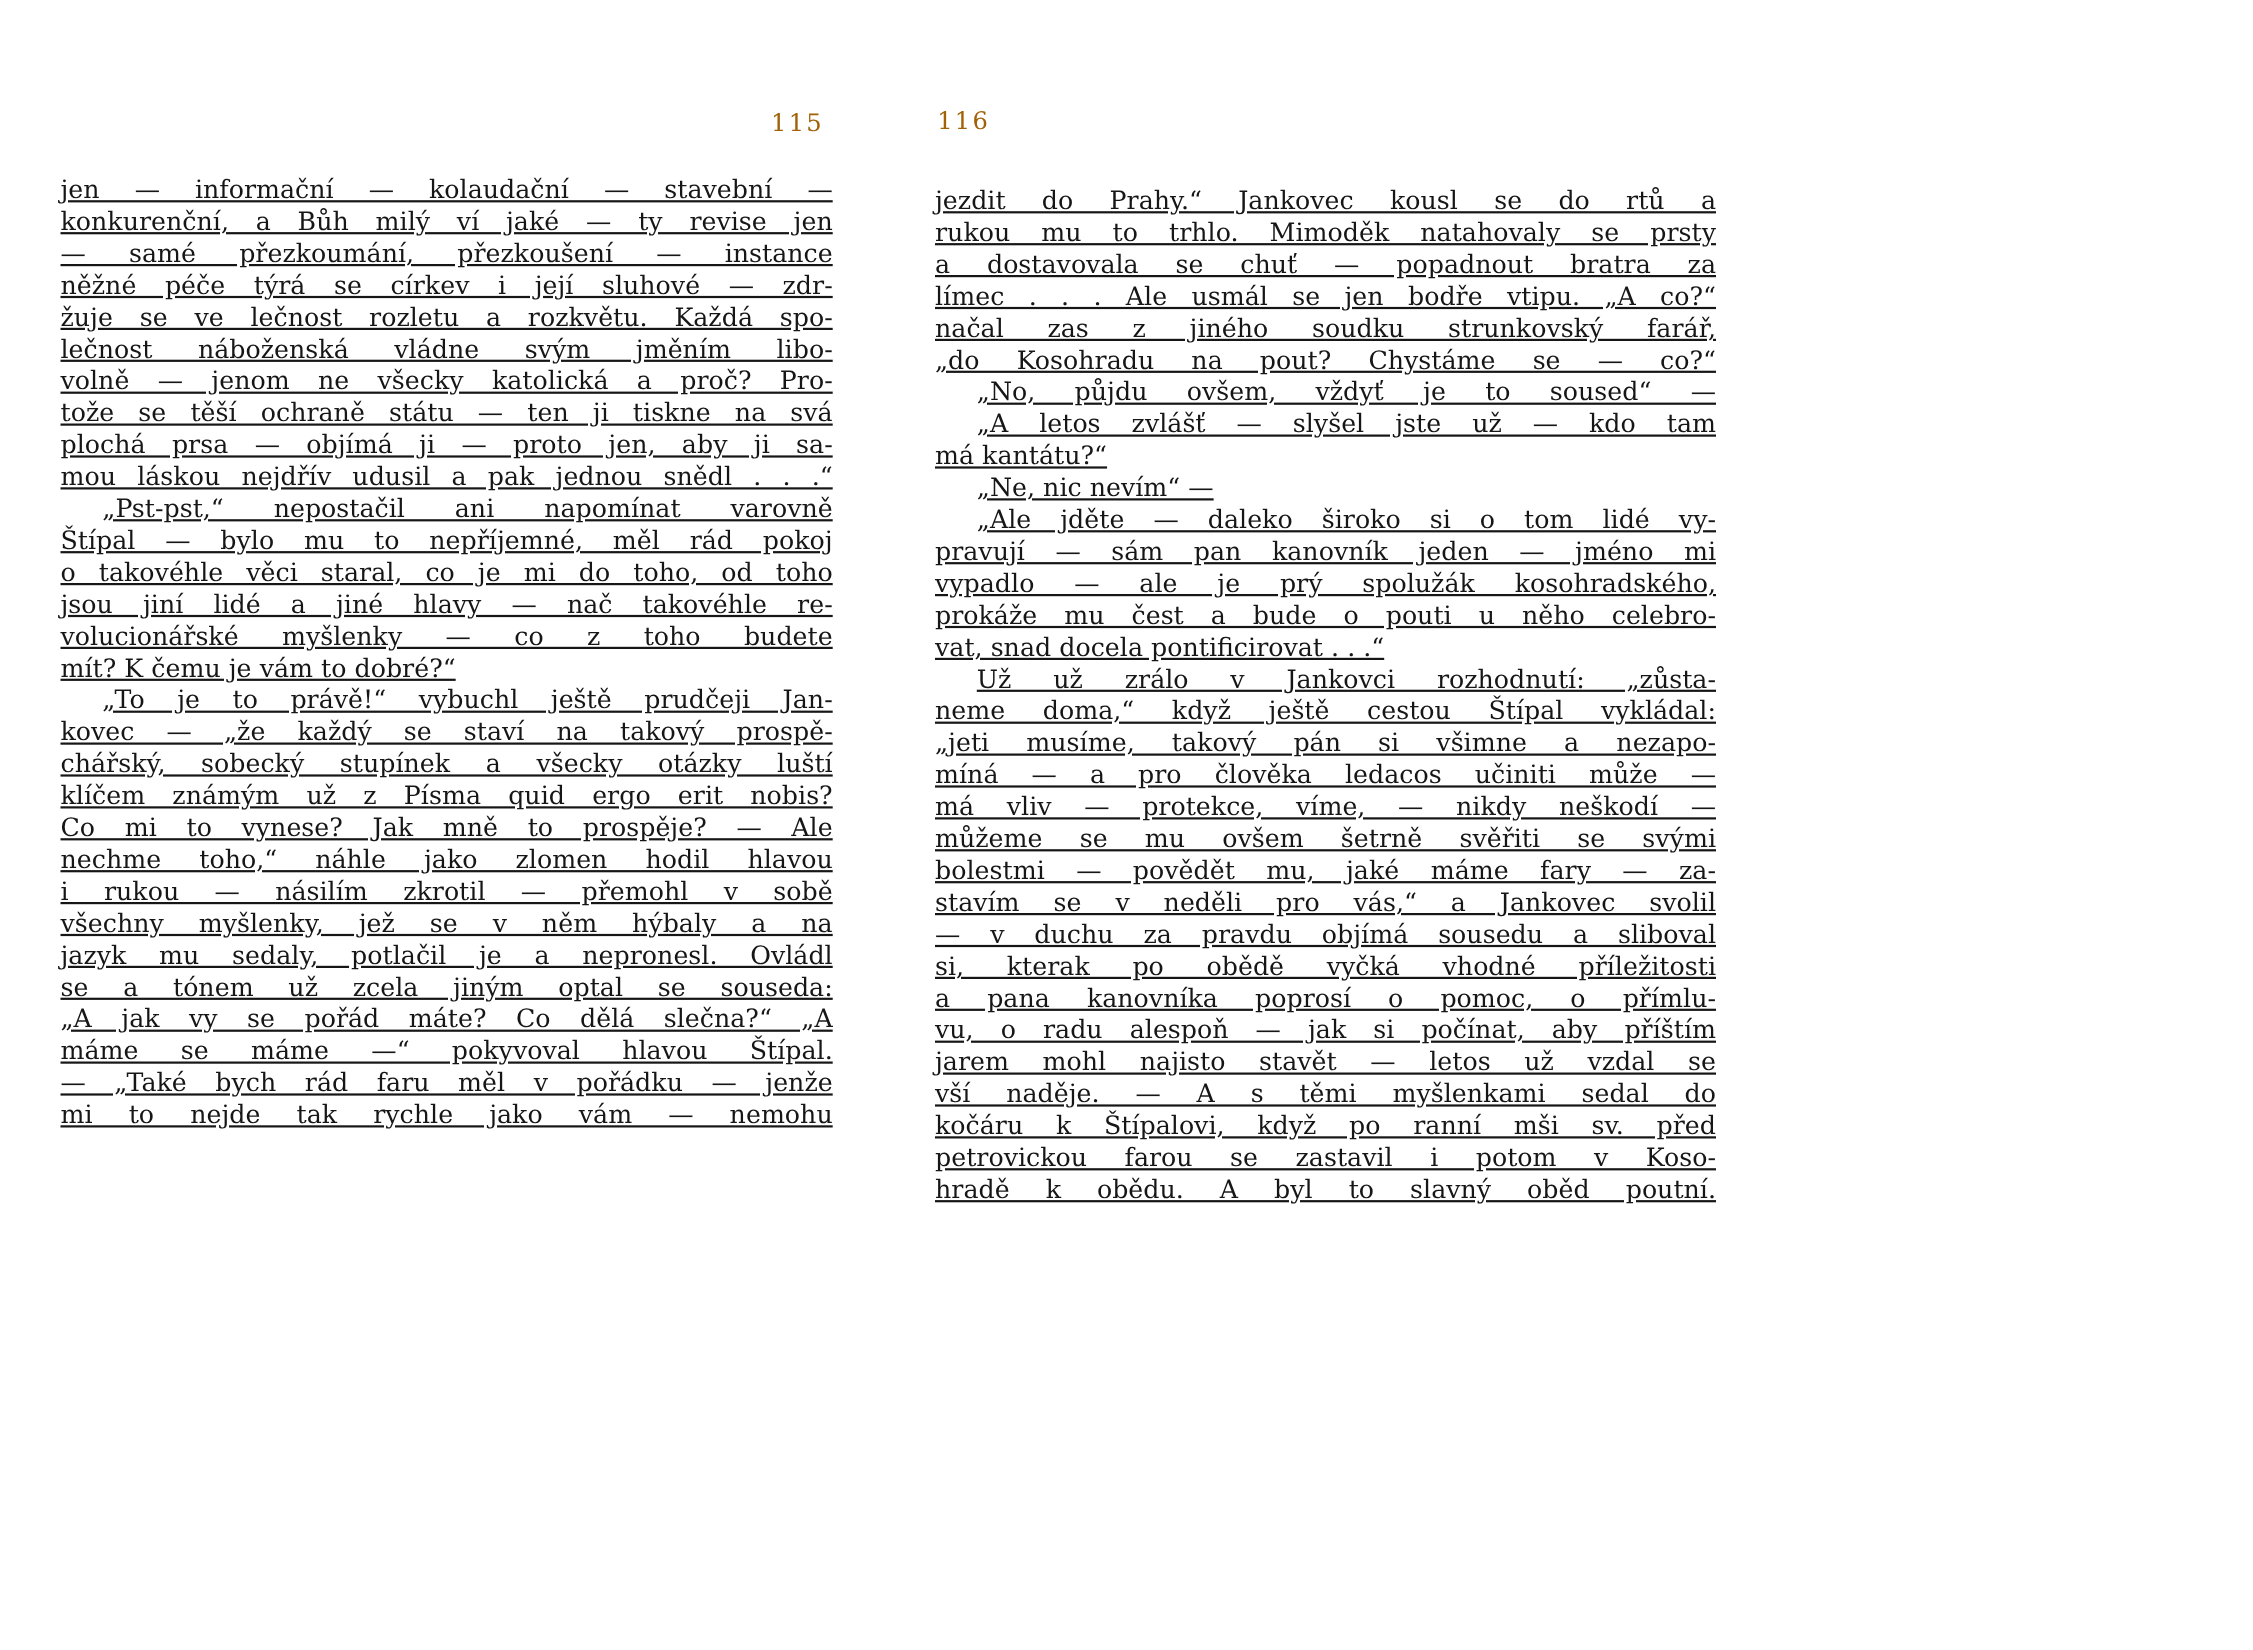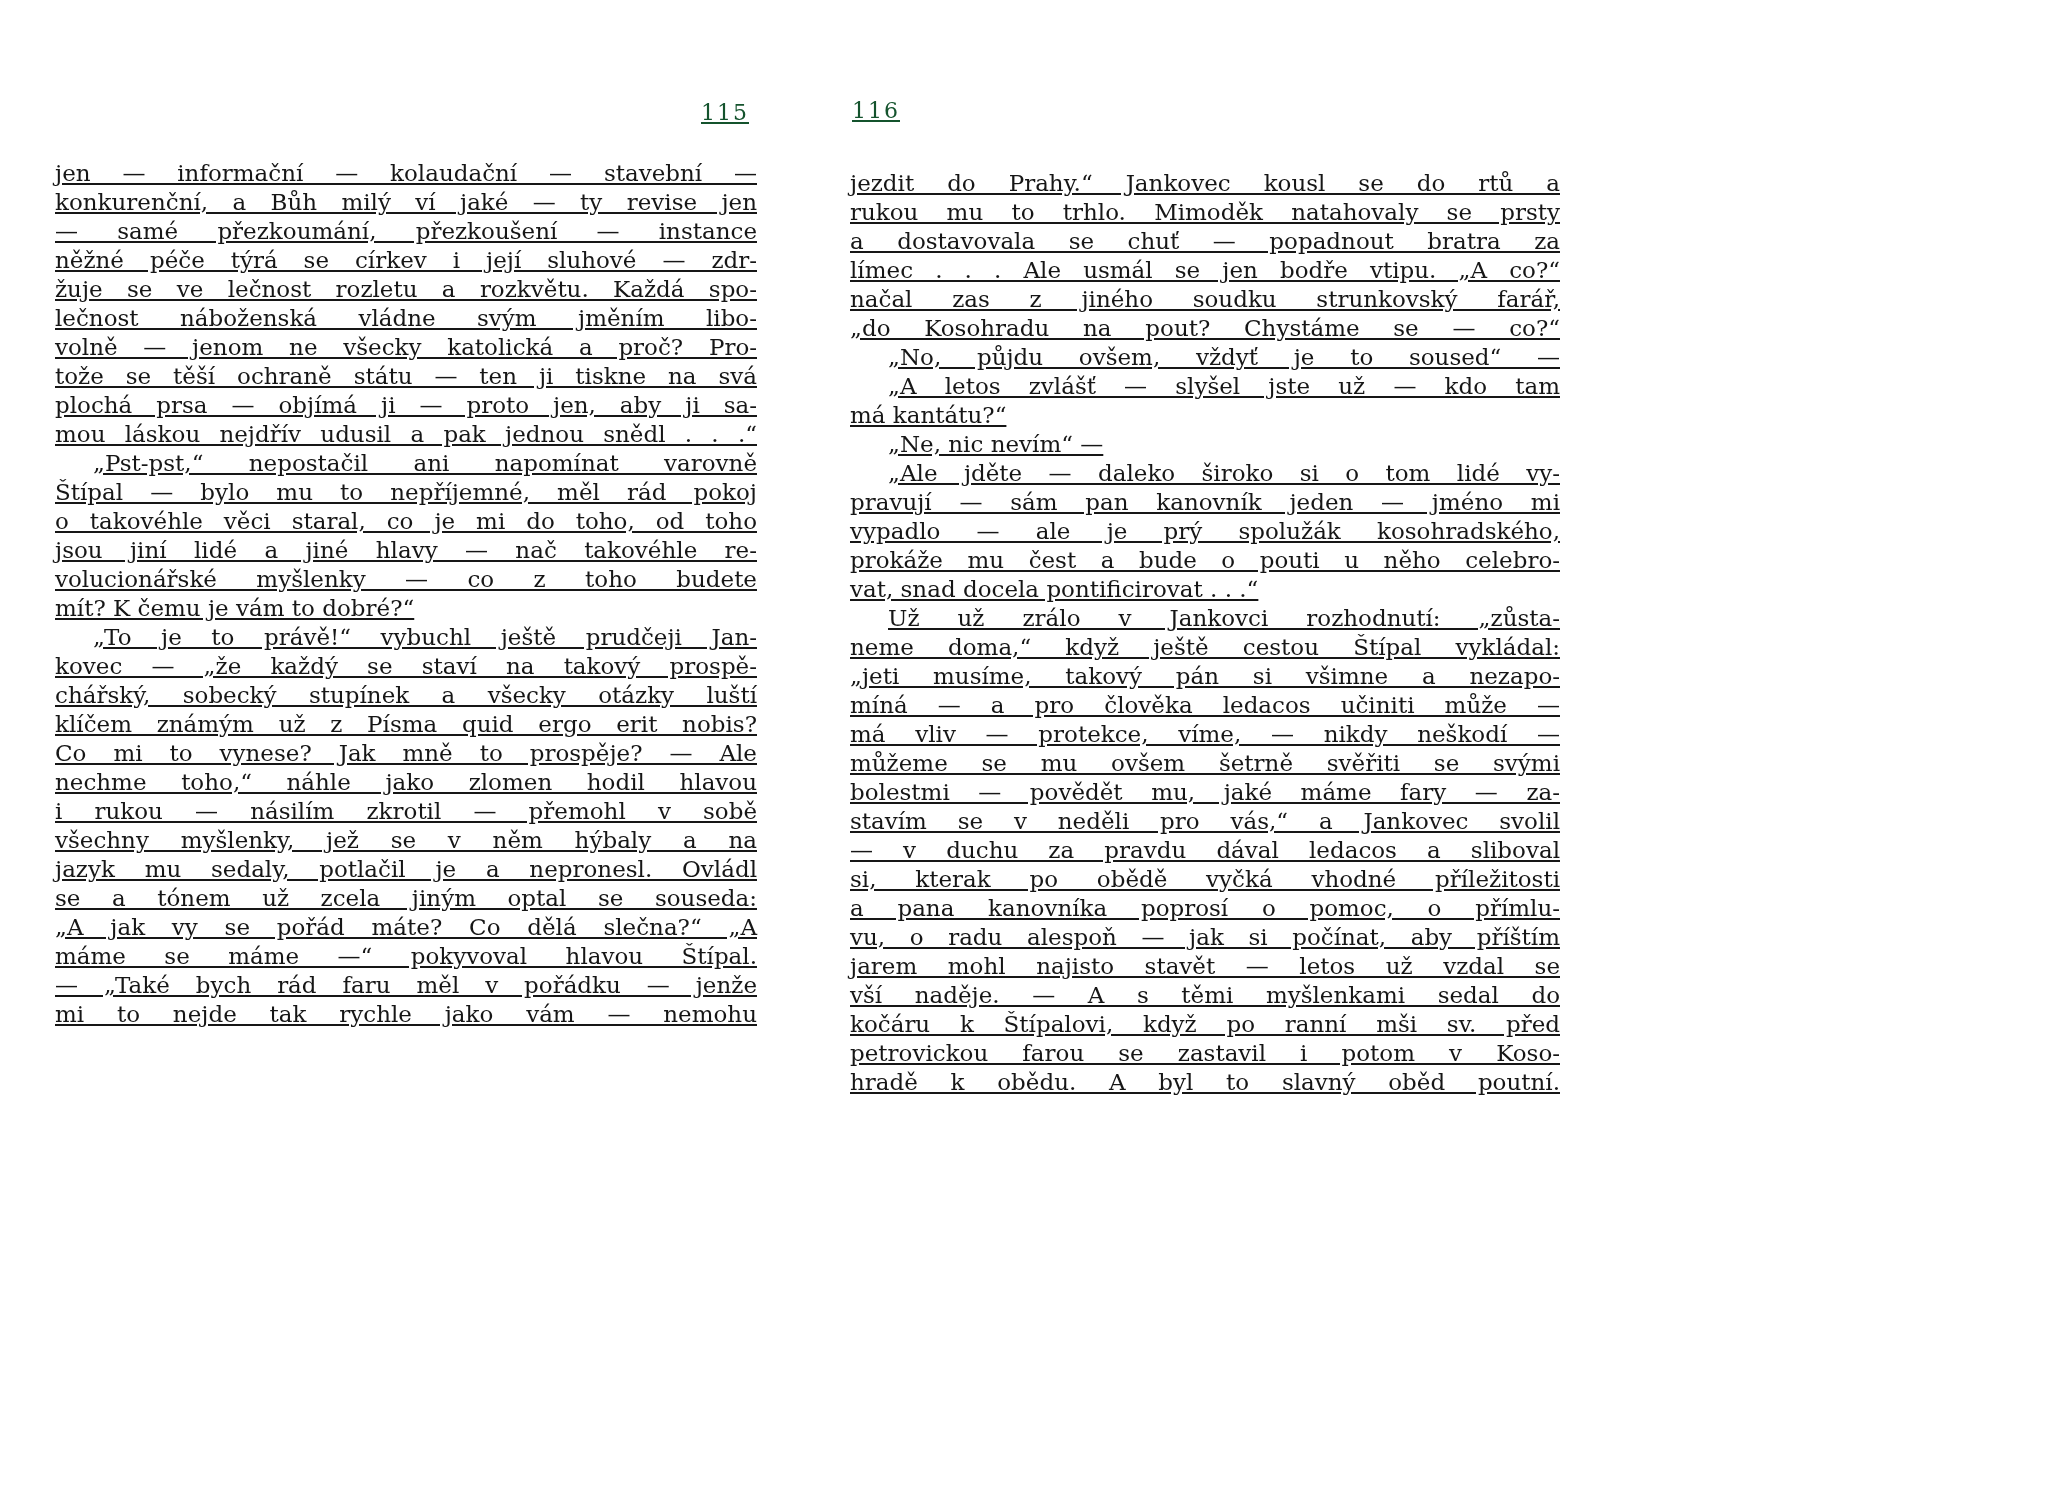--- a/index.html
+++ b/index.html
@@ -16,22 +16,21 @@
     color: #161616;
   }
   .book-spread {
     position: absolute;
     inset: 0;
   }
   .page-number {
     position: absolute;
     font-size: 22px;
     letter-spacing: 2px;
-    color: #14532d;
-    text-decoration: underline;
+    color: #a16207;
   }
   #num-left {
     left: 55px;
     top: 100px;
     width: 702px;
     text-align: right;
     padding-right: 8px;
     box-sizing: border-box;
   }
   #num-right {
@@ -121,21 +120,21 @@
       <div class="line just">prokáže mu čest a bude o pouti u něho celebro-</div>
       <div class="line">vat, snad docela pontificirovat . . .“</div>
       <div class="line just ind">Už už zrálo v Jankovci rozhodnutí: „zůsta-</div>
       <div class="line just">neme doma,“ když ještě cestou Štípal vykládal:</div>
       <div class="line just">„jeti musíme, takový pán si všimne a nezapo-</div>
       <div class="line just">míná — a pro člověka ledacos učiniti může —</div>
       <div class="line just">má vliv — protekce, víme, — nikdy neškodí —</div>
       <div class="line just">můžeme se mu ovšem šetrně svěřiti se svými</div>
       <div class="line just">bolestmi — povědět mu, jaké máme fary — za-</div>
       <div class="line just">stavím se v neděli pro vás,“ a Jankovec svolil</div>
-      <div class="line just">— v duchu za pravdu dával ledacos a sliboval</div>
+      <div class="line just">— v duchu za pravdu objímá sousedu a sliboval</div>
       <div class="line just">si, kterak po obědě vyčká vhodné příležitosti</div>
       <div class="line just">a pana kanovníka poprosí o pomoc, o přímlu-</div>
       <div class="line just">vu, o radu alespoň — jak si počínat, aby příštím</div>
       <div class="line just">jarem mohl najisto stavět — letos už vzdal se</div>
       <div class="line just">vší naděje. — A s těmi myšlenkami sedal do</div>
       <div class="line just">kočáru k Štípalovi, když po ranní mši sv. před</div>
       <div class="line just">petrovickou farou se zastavil i potom v Koso-</div>
       <div class="line just">hradě k obědu. A byl to slavný oběd poutní.</div>
     </div>
 </div>

